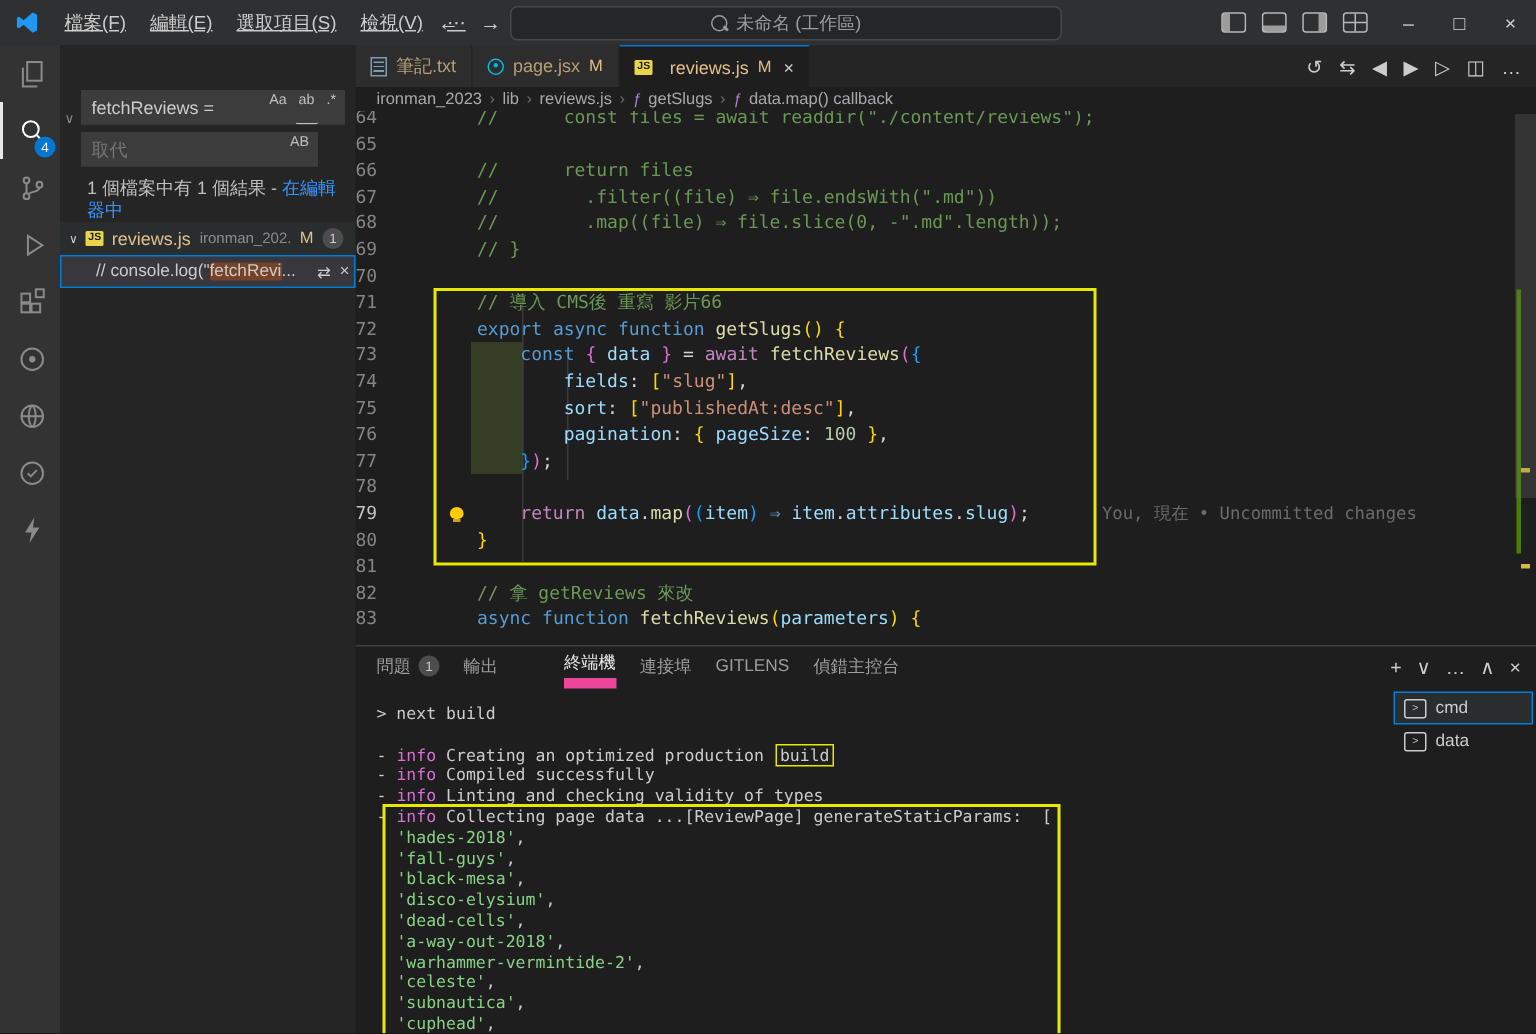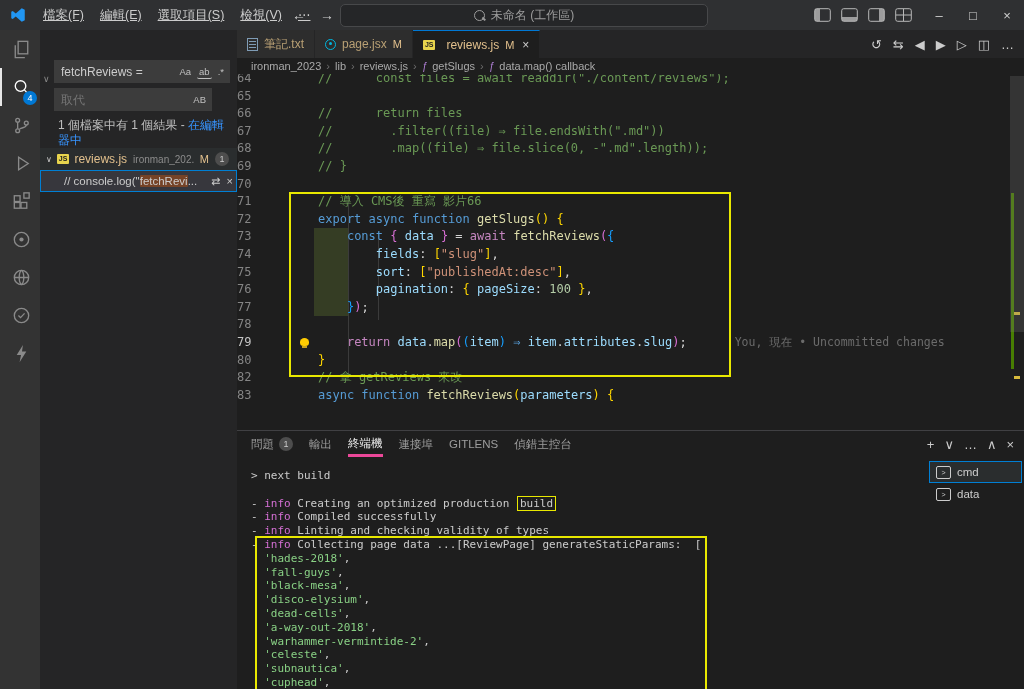--- a/index.html
+++ b/index.html
@@ -32,21 +32,21 @@
   .sidebar{position:absolute;left:40px;top:30px;bottom:0;width:197px;background:#252526;z-index:5;}
   .sb-header{position:absolute;left:0;top:0;right:0;height:26px;display:flex;align-items:center;margin-top:24px;}
   .sb-title{margin-left:20px;font-size:11px;color:#bbbbbb;}
   .sb-tools{position:absolute;right:6px;top:0;height:26px;display:flex;align-items:center;gap:7px;color:#c5c5c5;font-size:13px;}
   .sb-ico{cursor:default;}
   .toggle-replace{position:absolute;left:3px;top:44px;color:#8a8a8a;font-size:9px;}
   .search-input-row{position:absolute;left:14px;top:30px;right:7px;}
   .replace-input-row{position:absolute;left:14px;top:58px;right:25px;}
   .vs-input{width:100%;height:23px;background:#3c3c3c;border:1px solid #3c3c3c;color:#cccccc;font-size:12px;
        font-family:"Liberation Sans",sans-serif;box-sizing:border-box;padding:0 54px 0 6px;outline:none;}
-  .input-icons{position:absolute;right:4px;top:0;height:23px;display:flex;align-items:center;gap:4px;color:#c0c0c0;font-size:9.5px;}
+  .input-icons{position:absolute;right:4px;top:0;height:23px;display:flex;gap:4px;color:#c0c0c0;font-size:9.5px;}
   .input-icons .tg{padding:1px 2px;border-radius:2px;}
   .tg-ab{border-bottom:1px solid #c0c0c0;}
   .sb-summary{position:absolute;left:18px;top:88px;right:6px;font-size:12px;line-height:15px;color:#bfbfbf;}
   .sb-link{color:#3794ff;}
   .file-row{position:absolute;left:0;top:118px;right:0;height:22px;background:#2a2d2e;display:flex;align-items:center;padding-left:6px;box-sizing:border-box;}
   .file-row .chev{font-size:8px;color:#cccccc;margin-right:5px;}
   .fi-js{display:inline-block;background:#e8d44d;color:#1e1e1e;font-weight:bold;font-size:7px;padding:1px 2px;border-radius:1px;margin-right:5px;line-height:8px;}
   .file-name{color:#e2c08d;font-size:12px;margin-right:6px;}
   .file-path{color:#8c8c8c;font-size:10px;flex:1 1 auto;overflow:hidden;white-space:nowrap;}
   .file-git{color:#e2c08d;font-size:11px;margin:0 6px;}
@@ -90,21 +90,21 @@
   .indent-guide{position:absolute;width:1px;background:#3b3b3b;}
   .anno-editor{position:absolute;left:52px;top:118px;width:442px;height:185px;border:2px solid #e8e800;box-sizing:border-box;pointer-events:none;z-index:6;}
   .ruler{position:absolute;right:0;top:0;width:14px;height:356px;}
   .ruler-thumb{position:absolute;right:0;top:2px;width:14px;height:256px;background:rgba(121,121,121,.25);}
   .ruler-green{position:absolute;right:10px;top:119px;width:3px;height:176px;background:#487e02;}
   .ruler-mark{position:absolute;right:4px;width:6px;height:3px;background:#d7ba3d;}
   
   .panel{position:absolute;left:0;right:0;top:400px;bottom:0;background:#1e1e1e;border-top:1px solid #404043;overflow:hidden;box-sizing:border-box;}
   .panel-header{position:absolute;left:0;top:0;right:0;height:26px;display:flex;align-items:center;padding-left:14px;gap:16px;}
   .p-tab{color:#9d9d9d;font-size:11.5px;padding:4px 0 3px;display:inline-flex;align-items:center;gap:5px;border-bottom:1px solid transparent;}
-  .p-tab.active{color:#e7e7e7;border-bottom:3px solid #ec4899;}
+  .p-tab.active{color:#e7e7e7;border-bottom:7px solid #ec4899;margin-left:28px;}
   .p-badge{background:#4d4d4d;color:#cccccc;border-radius:8px;min-width:14px;height:14px;line-height:14px;font-size:9px;text-align:center;padding:0 2px;box-sizing:border-box;}
   .panel-actions{position:absolute;right:10px;top:0;height:26px;display:flex;align-items:center;gap:10px;color:#cccccc;font-size:13px;}
   .terminal-body{position:absolute;left:0;top:26px;right:97px;bottom:0;padding:12px 0 0 14px;overflow:hidden;}
   .t-line{height:13.8px;line-height:13.8px;white-space:pre;font-family:"DejaVu Sans Mono",monospace;font-size:11px;color:#cccccc;}
   .tt-t{color:#cccccc;} .tt-info{color:#d670d6;} .tt-str{color:#89d185;}
   .tt-boxed{border:1.5px solid #e8e800;padding:0 2px;margin:0 1px;}
   .anno-terminal{position:absolute;left:18px;top:105px;width:452px;height:170px;border:2px solid #e8e800;box-sizing:border-box;pointer-events:none;z-index:6;}
   .terminal-list{position:absolute;top:30px;right:2px;width:93px;}
   .term-row{height:22px;display:flex;align-items:center;gap:6px;padding-left:7px;color:#cccccc;font-size:11.5px;box-sizing:border-box;}
   .term-row.active{background:#2a2d2e;outline:1px solid #007fd4;outline-offset:-1px;}
@@ -325,20 +325,21 @@
           <div class="code-line"><span class="ln">71</span><span class="tok-c">// 導入 CMS後 重寫 影片66</span></div>
           <div class="code-line"><span class="ln">72</span><span class="tok-k">export</span><span class="tok-t"> </span><span class="tok-k">async</span><span class="tok-t"> </span><span class="tok-k">function</span><span class="tok-t"> </span><span class="tok-f">getSlugs</span><span class="tok-b1">()</span><span class="tok-t"> </span><span class="tok-b1">{</span></div>
           <div class="code-line"><span class="ln">73</span><span class="tok-t">    </span><span class="tok-k">const</span><span class="tok-t"> </span><span class="tok-b2">{</span><span class="tok-t"> </span><span class="tok-v">data</span><span class="tok-t"> </span><span class="tok-b2">}</span><span class="tok-t"> </span><span class="tok-p">=</span><span class="tok-t"> </span><span class="tok-ctl">await</span><span class="tok-t"> </span><span class="tok-f">fetchReviews</span><span class="tok-b2">(</span><span class="tok-b3">{</span></div>
           <div class="code-line"><span class="ln">74</span><span class="tok-t">        </span><span class="tok-v">fields</span><span class="tok-p">:</span><span class="tok-t"> </span><span class="tok-b1">[</span><span class="tok-s">"slug"</span><span class="tok-b1">]</span><span class="tok-p">,</span></div>
           <div class="code-line"><span class="ln">75</span><span class="tok-t">        </span><span class="tok-v">sort</span><span class="tok-p">:</span><span class="tok-t"> </span><span class="tok-b1">[</span><span class="tok-s">"publishedAt:desc"</span><span class="tok-b1">]</span><span class="tok-p">,</span></div>
           <div class="code-line"><span class="ln">76</span><span class="tok-t">        </span><span class="tok-v">pagination</span><span class="tok-p">:</span><span class="tok-t"> </span><span class="tok-b1">{</span><span class="tok-t"> </span><span class="tok-v">pageSize</span><span class="tok-p">:</span><span class="tok-t"> </span><span class="tok-n2">100</span><span class="tok-t"> </span><span class="tok-b1">}</span><span class="tok-p">,</span></div>
           <div class="code-line"><span class="ln">77</span><span class="tok-t">    </span><span class="tok-b3">}</span><span class="tok-b2">)</span><span class="tok-p">;</span></div>
           <div class="code-line"><span class="ln">78</span></div>
           <div class="code-line"><span class="ln ln-active">79</span><span class="bulb"></span><span class="tok-t">    </span><span class="tok-ctl">return</span><span class="tok-t"> </span><span class="tok-v">data</span><span class="tok-p">.</span><span class="tok-f">map</span><span class="tok-b2">(</span><span class="tok-b3">(</span><span class="tok-v">item</span><span class="tok-b3">)</span><span class="tok-t"> </span><span class="tok-k">⇒</span><span class="tok-t"> </span><span class="tok-v">item</span><span class="tok-p">.</span><span class="tok-v">attributes</span><span class="tok-p">.</span><span class="tok-v">slug</span><span class="tok-b2">)</span><span class="tok-p">;</span><span class="gitlens">You, 現在 • Uncommitted changes</span></div>
           <div class="code-line"><span class="ln">80</span><span class="tok-b1">}</span></div>
+          <div class="code-line"><span class="ln">81</span></div>
           <div class="code-line"><span class="ln">82</span><span class="tok-c">// 拿 getReviews 來改</span></div>
           <div class="code-line"><span class="ln">83</span><span class="tok-k">async</span><span class="tok-t"> </span><span class="tok-k">function</span><span class="tok-t"> </span><span class="tok-f">fetchReviews</span><span class="tok-b1">(</span><span class="tok-v">parameters</span><span class="tok-b1">)</span><span class="tok-t"> </span><span class="tok-b1">{</span></div>
         </div>
       <div class="anno-editor"></div>
       <div class="ruler">
         <div class="ruler-green"></div>
         <div class="ruler-mark" style="top:238px;"></div>
         <div class="ruler-mark" style="top:302px;"></div>
         <div class="ruler-thumb"></div>
       </div>

